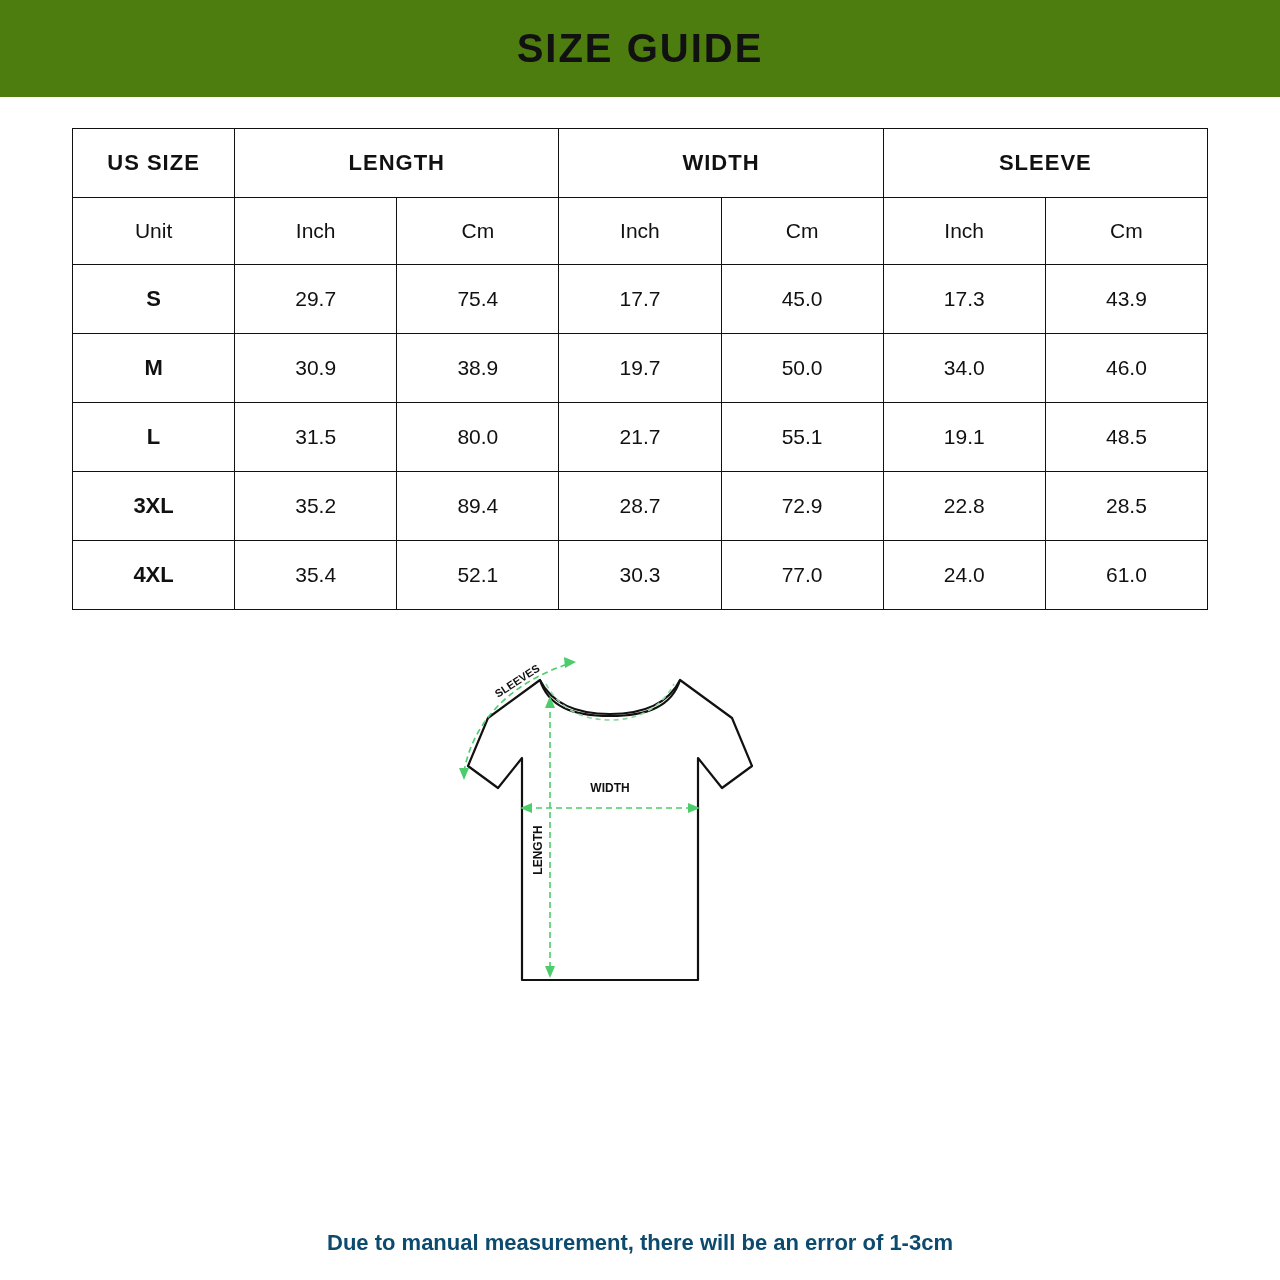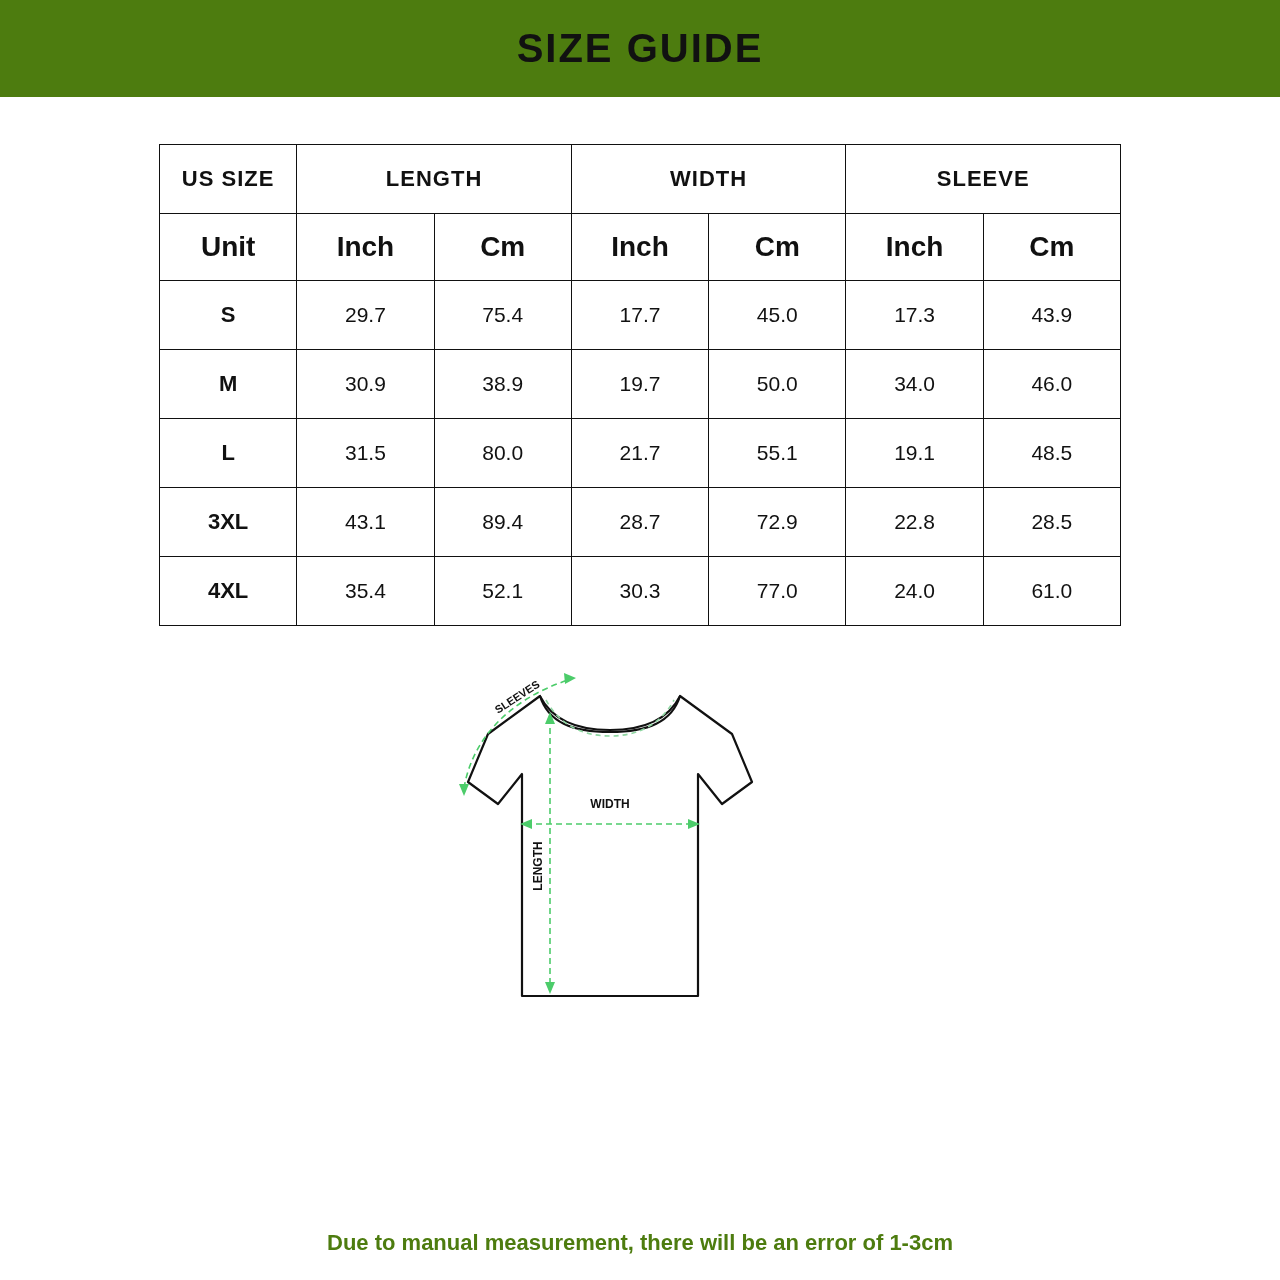--- a/index.html
+++ b/index.html
@@ -30,22 +30,22 @@
   .header-title {
     font-size: 40px;
     font-weight: bold;
     letter-spacing: 2px;
     color: #111111;
     text-align: center;
   }
 
   
   .table-wrap {
-    margin: 44px auto 0 auto;
-    width: 962px;
+    margin: 28px auto 0 auto;
+    width: 1136px;
   }
   table.size-table {
     border-collapse: collapse;
     width: 100%;
     table-layout: fixed;
   }
   table.size-table th,
   table.size-table td {
     border: 1px solid #111111;
     text-align: center;
@@ -55,22 +55,22 @@
     background: #ffffff;
   }
   table.size-table thead tr.group-row th {
     height: 66px;
     font-size: 22px;
     font-weight: bold;
     letter-spacing: 1px;
   }
   table.size-table thead tr.unit-row th {
     height: 64px;
-    font-size: 28px;
-    font-weight: bold;
+    font-size: 21px;
+    font-weight: normal;
   }
   table.size-table tbody td {
     height: 66px;
   }
   table.size-table tbody td.size-label {
     font-weight: bold;
     font-size: 22px;
   }
   .col-size { width: 137px; }
   .col-num { width: 137px; }
@@ -87,21 +87,21 @@
     margin: 0 auto;
   }
 
   
   .footer-note {
     position: absolute;
     left: 0;
     right: 0;
     bottom: 24px;
     text-align: center;
-    color: #4d7c0f;
+    color: #0c4a6e;
     font-size: 22px;
     font-weight: bold;
   }
 </style>
 </head>
 <body>
 
 <div class="header-band">
   <div class="header-title">SIZE GUIDE</div>
 </div>
@@ -158,21 +158,21 @@
         <td class="size-label">L</td>
         <td>31.5</td>
         <td>80.0</td>
         <td>21.7</td>
         <td>55.1</td>
         <td>19.1</td>
         <td>48.5</td>
       </tr>
       <tr>
         <td class="size-label">3XL</td>
-        <td>43.1</td>
+        <td>35.2</td>
         <td>89.4</td>
         <td>28.7</td>
         <td>72.9</td>
         <td>22.8</td>
         <td>28.5</td>
       </tr>
       <tr>
         <td class="size-label">4XL</td>
         <td>35.4</td>
         <td>52.1</td>

